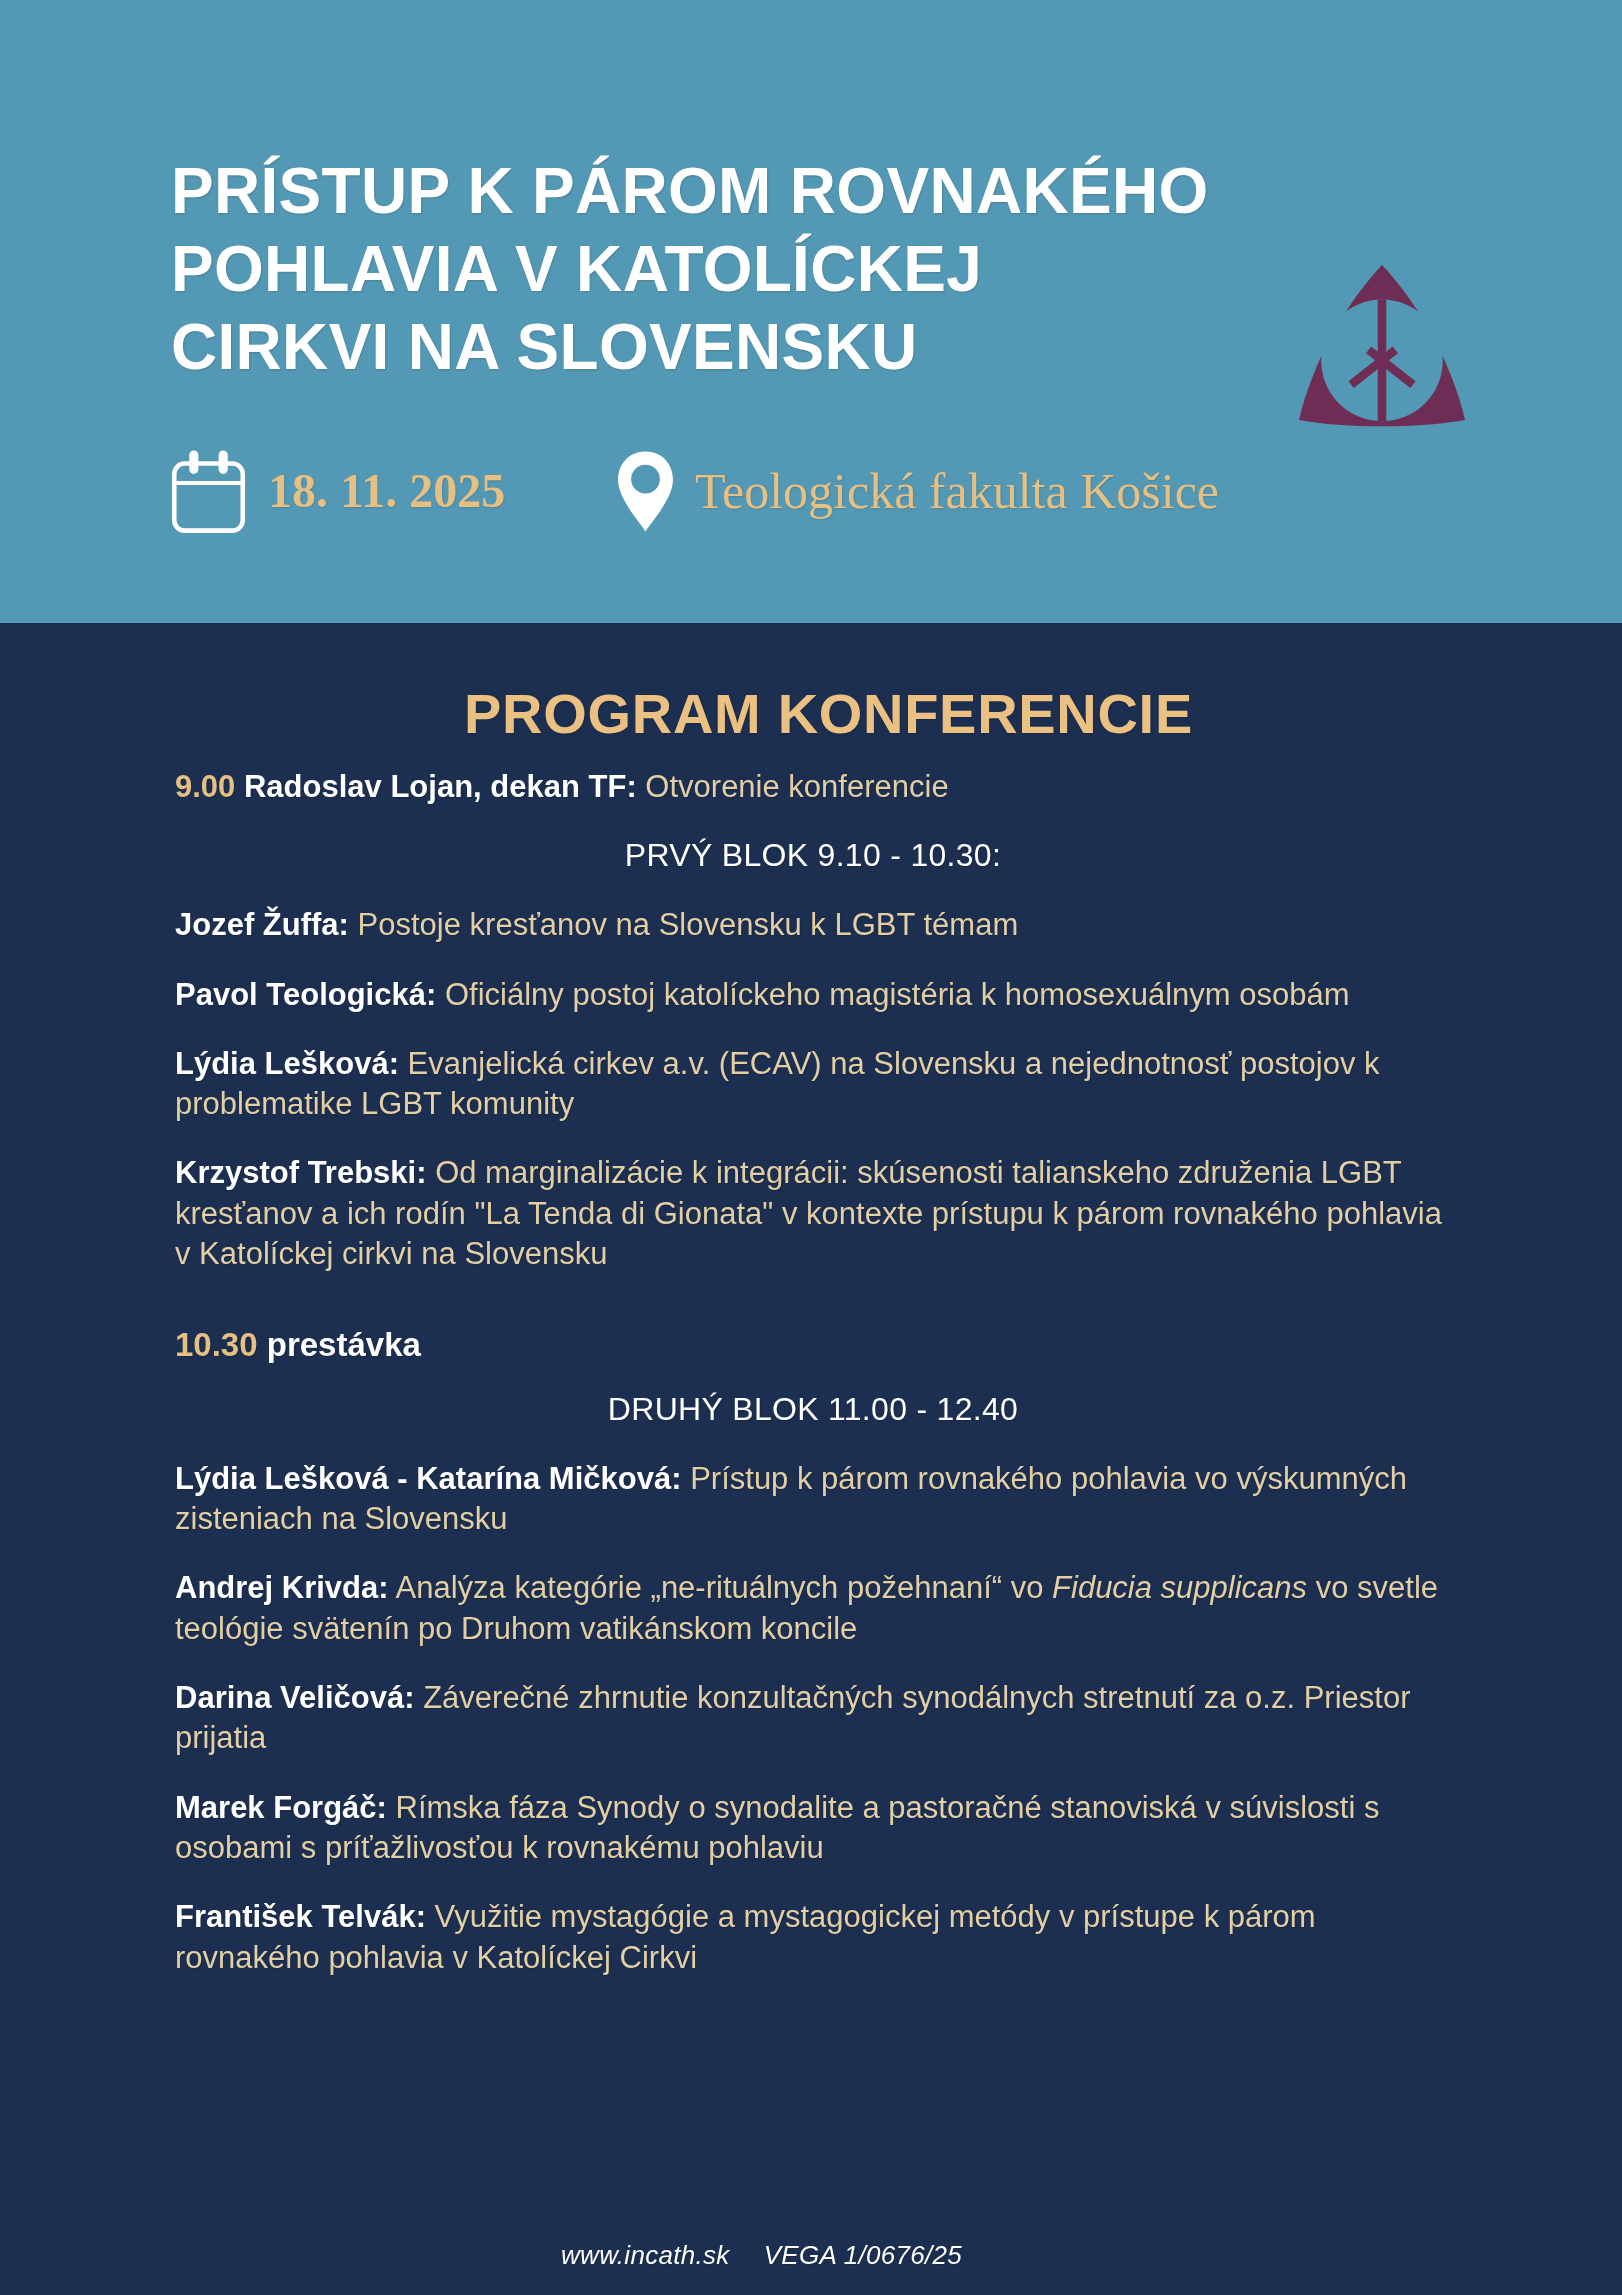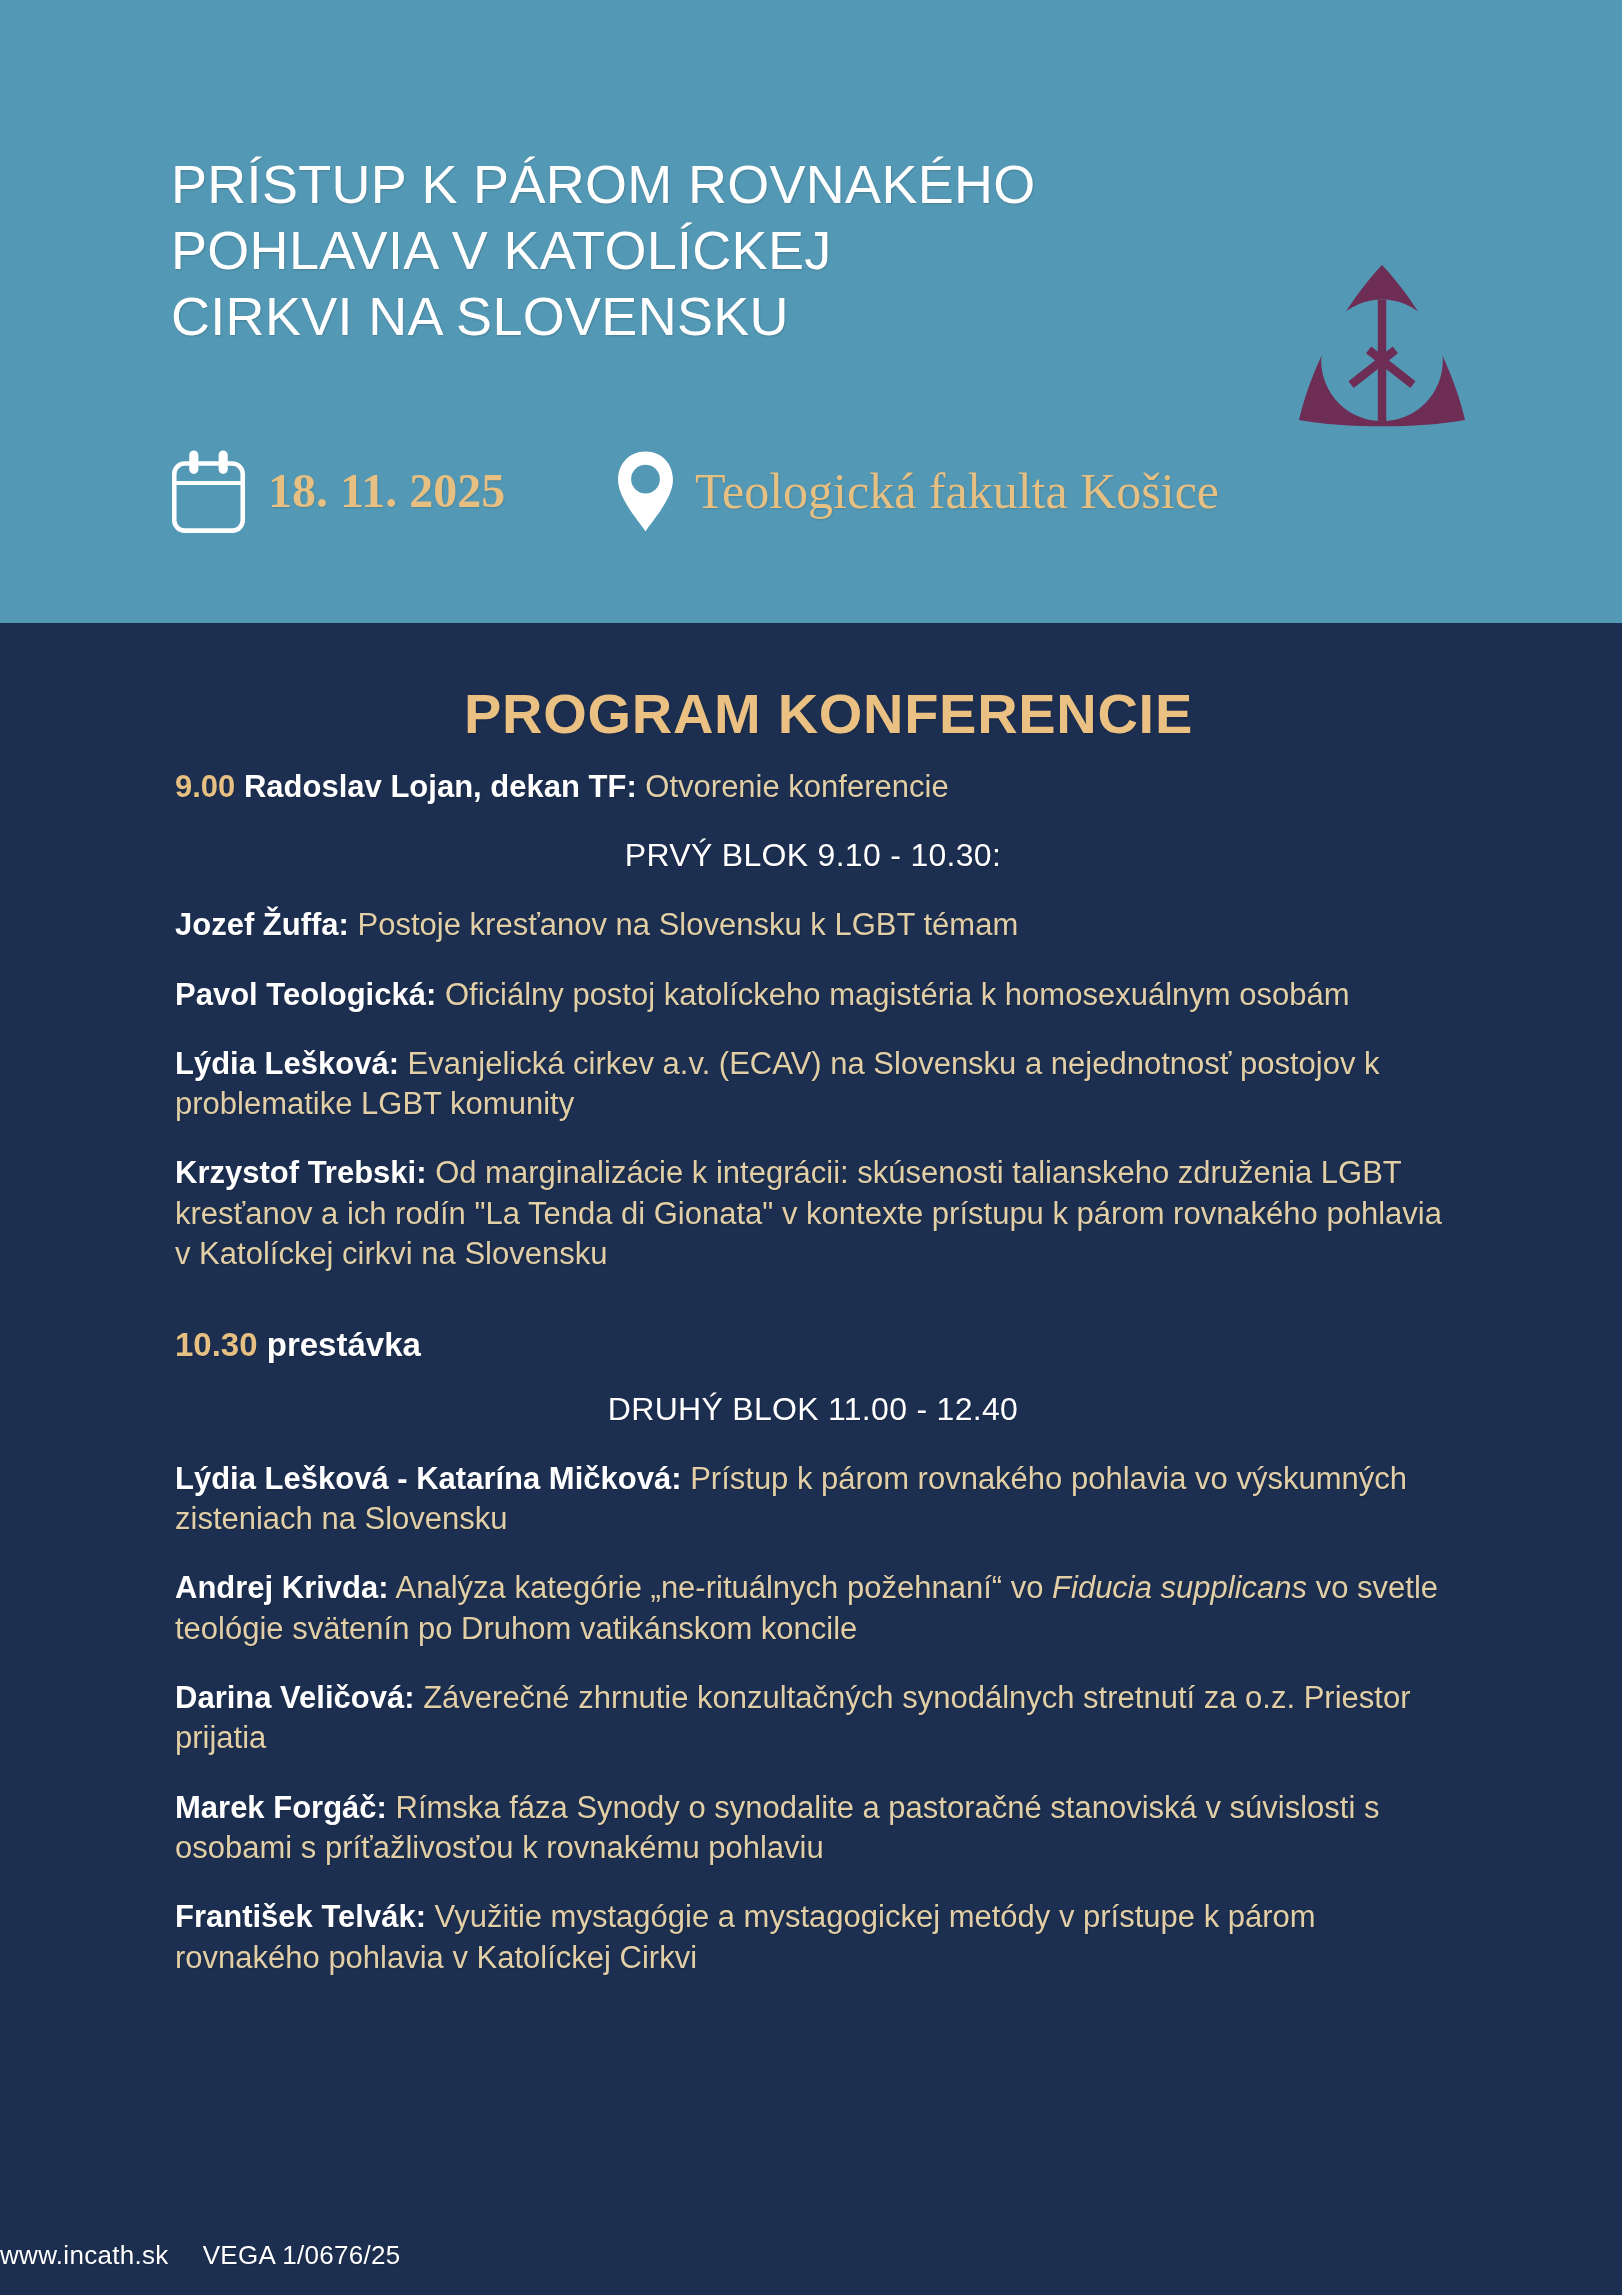--- a/index.html
+++ b/index.html
@@ -35,22 +35,22 @@
 
   #title-block {
     position: absolute;
     left: 171px;
     top: 152px;
     width: 1126px;
   }
   .title-line {
     display: block;
     color: #ffffff;
-    font-size: 54px;
-    font-weight: normal;
+    font-size: 64px;
+    font-weight: bold;
     letter-spacing: 0.3px;
     line-height: 1.22;
     white-space: nowrap;
     text-shadow: 0.7px 1.3px 2px rgba(0,0,0,0.16);
   }
 
   
   #logo {
     position: absolute;
     left: 1287px;
@@ -162,25 +162,26 @@
     font-weight: bold;
   }
   .break-line .time  { color: #e6bf82; }
   .break-line .label { color: #ffffff; }
 
   #footer {
     position: absolute;
     left: 0;
     bottom: 23.6px;
     width: 1523px;
-    text-align: left;
+    text-align: center;
     color: #ffffff;
     font-size: 26px;
     letter-spacing: 0.3px;
     text-shadow: 0.7px 0.7px 1.3px rgba(0,0,0,0.2);
+    font-style: italic;
   }
   #footer .foot-sep { display: inline-block; width: 34px; }
 </style>
 </head>
 <body>
 
 <div id="poster">
 
   <div id="header">
 

